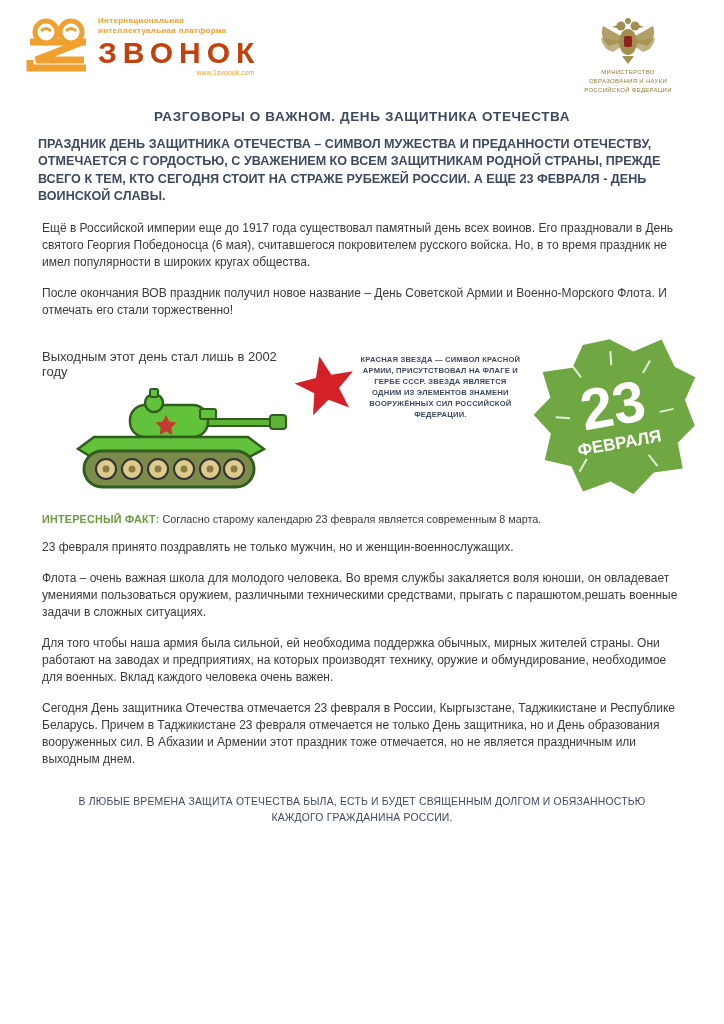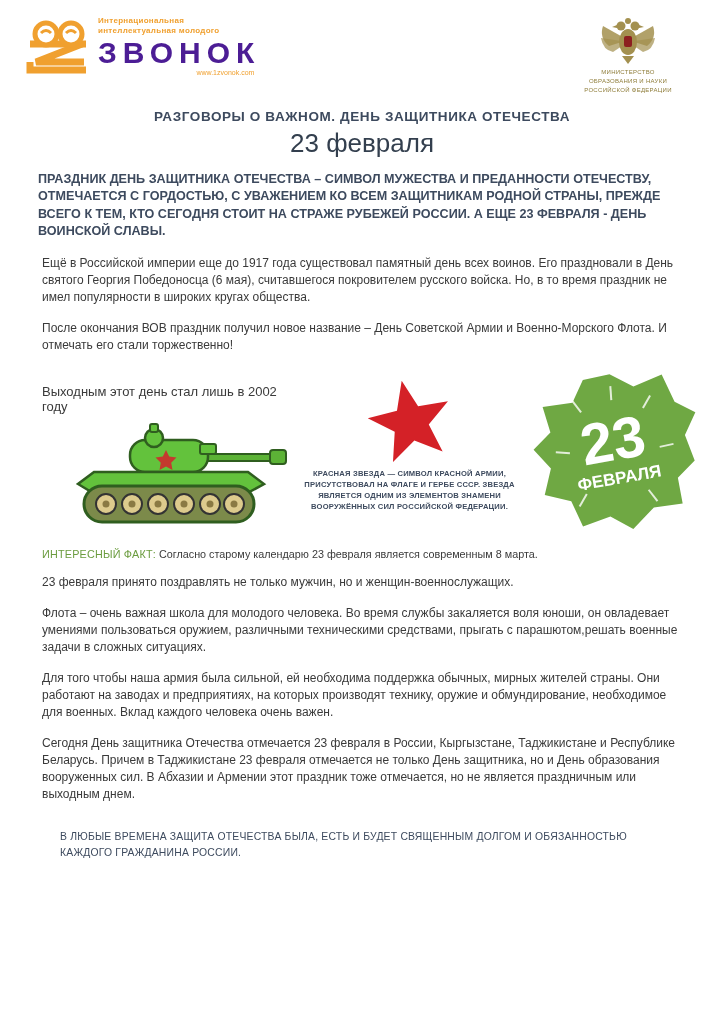--- a/index.html
+++ b/index.html
@@ -3,66 +3,66 @@
 <meta charset="utf-8">
 <style>
   * { margin:0; padding:0; box-sizing:border-box; }
   body { background:#888; display:flex; justify-content:center; }
   .page {
     width:724px; height:1024px; background:#ffffff; position:relative;
     font-family:"Liberation Sans", sans-serif; color:#3b3b3b; overflow:hidden;
   }
   
   .header { display:flex; justify-content:space-between; align-items:flex-start; padding:16px 36px 0 26px; }
-  .logo { display:flex; align-items:center; gap:8px; }
+  .logo { display:flex; align-items:flex-start; gap:8px; }
   .logo-text { display:flex; flex-direction:column; }
   .tagline { color:#f0a02f; font-weight:bold; font-size:8px; line-height:1.25; letter-spacing:.3px; }
-  .brand { color:#4c1d95; font-weight:bold; font-size:30px; letter-spacing:6px; line-height:1.05; margin-top:1px; }
+  .brand { color:#c2410c; font-weight:bold; font-size:30px; letter-spacing:6px; line-height:1.05; margin-top:1px; }
   .site  { color:#f0a02f; font-size:7px; align-self:flex-end; margin-right:6px; }
   .ministry { display:flex; flex-direction:column; align-items:center; width:120px; }
   .ministry-text { color:#8f7d3a; font-size:6px; text-align:center; line-height:1.5; letter-spacing:.3px; margin-top:2px; }
   
   .title { text-align:center; color:#3d4a5e; font-weight:bold; font-size:13.5px; letter-spacing:.6px; margin-top:14px; }
   .subtitle { text-align:center; color:#333f4e; font-weight:500; font-size:26px; margin-top:4px; }
   
   .lead { color:#3d4a5e; font-weight:bold; font-size:12.6px; line-height:1.38; margin:12px 36px 4px 38px; }
   .para { font-size:12px; line-height:1.42; margin:14px 36px 0 42px; color:#3a3a3a; }
   
   .figures { display:flex; margin:14px 20px 0 42px; align-items:flex-start; }
   .fig-col1 { width:270px; }
   .weekend { font-size:13px; color:#3a3a3a; margin-bottom:6px;margin-top:16px; }
-  .fig-col2 { width:230px; display:flex; flex-direction:column; align-items:center; padding-top:8px; }
+  .fig-col2 { width:230px; display:flex; flex-direction:row; align-items:center; padding-top:8px; }
   .star-caption { color:#3d4a5e; font-weight:bold; font-size:7.6px; line-height:1.45; text-align:center; letter-spacing:.2px; margin-top:6px; width:225px; }
   .fig-col3 { width:180px; margin-left:4px; }
   
   .fact { font-size:10.8px; margin:6px 36px 0 42px; color:#3a3a3a; }
-  .fact-label { color:#6b9c3f; font-weight:normal; letter-spacing:.2px;margin-top:45px; }
+  .fact-label { color:#6b9c3f; font-weight:bold; letter-spacing:.2px;margin-top:45px; }
   
-  .closing { color:#3d4a5e; font-size:10.4px; font-weight:500; text-align:left; line-height:1.5; margin:26px 60px 0 60px; letter-spacing:.2px; }
+  .closing { color:#3d4a5e; font-size:10.4px; font-weight:500; text-align:center; line-height:1.5; margin:26px 60px 0 60px; letter-spacing:.2px; }
 </style>
 </head>
 <body>
 
 <div class="page">
 
   <div class="header">
     <div class="logo">
       <svg width="64" height="56" viewBox="0 0 64 56">
         <path d="M4 26 L60 26" stroke="#f0a02f" stroke-width="7"></path>
         <path d="M56 26 L10 44 L58 44" stroke="#f0a02f" stroke-width="7" fill="none"></path>
         <path d="M4 44 L4 52 L60 52" stroke="#f0a02f" stroke-width="7" fill="none"></path>
         <circle cx="20" cy="16" r="11" fill="#fff" stroke="#f0a02f" stroke-width="5"></circle>
         <circle cx="45" cy="16" r="11" fill="#fff" stroke="#f0a02f" stroke-width="5"></circle>
         <path d="M15 15 Q20 10 25 15" stroke="#f0a02f" stroke-width="3" fill="none"></path>
         <path d="M40 15 Q45 10 50 15" stroke="#f0a02f" stroke-width="3" fill="none"></path>
       </svg>
       <div class="logo-text">
         <div class="tagline">
           <div>Интернациональная</div>
-          <div>интеллектуальная молодого</div>
+          <div>интеллектуальная платформа</div>
         </div>
         <div class="brand">ЗВОНОК</div>
         <div class="site">www.1zvonok.com</div>
       </div>
     </div>
 
     <div class="ministry">
       <svg width="62" height="50" viewBox="0 0 62 50">
         <g fill="#a3904f">
           <path d="M31 24 L6 10 Q2 22 12 30 Z" opacity=".85"></path>
@@ -81,21 +81,20 @@
       </svg>
       <div class="ministry-text">
         <div>МИНИСТЕРСТВО</div>
         <div>ОБРАЗОВАНИЯ И НАУКИ</div>
         <div>РОССИЙСКОЙ ФЕДЕРАЦИИ</div>
       </div>
     </div>
   </div>
 
   <div class="title">РАЗГОВОРЫ О ВАЖНОМ. ДЕНЬ ЗАЩИТНИКА ОТЕЧЕСТВА</div>
-  <div class="subtitle">23 февраля</div>
 
   <p class="lead">ПРАЗДНИК ДЕНЬ ЗАЩИТНИКА ОТЕЧЕСТВА – СИМВОЛ МУЖЕСТВА И ПРЕДАННОСТИ ОТЕЧЕСТВУ, ОТМЕЧАЕТСЯ С ГОРДОСТЬЮ, С УВАЖЕНИЕМ КО ВСЕМ ЗАЩИТНИКАМ РОДНОЙ СТРАНЫ, ПРЕЖДЕ ВСЕГО К ТЕМ, КТО СЕГОДНЯ СТОИТ НА СТРАЖЕ РУБЕЖЕЙ РОССИИ. А ЕЩЕ 23 ФЕВРАЛЯ - ДЕНЬ ВОИНСКОЙ СЛАВЫ.</p>
 
   <p class="para">Ещё в Российской империи еще до 1917 года существовал памятный день всех воинов. Его праздновали в День святого Георгия Победоносца (6 мая), считавшегося покровителем русского войска. Но, в то время праздник не имел популярности в широких кругах общества.</p>
   <p class="para">После окончания ВОВ праздник получил новое название – День Советской Армии и Военно-Морского Флота. И отмечать его стали торжественно!</p>
 
   <div class="figures">
     <div class="fig-col1">
       <div class="weekend">Выходным этот день стал лишь в 2002 году</div>
       <svg width="250" height="108" viewBox="0 0 250 108">

